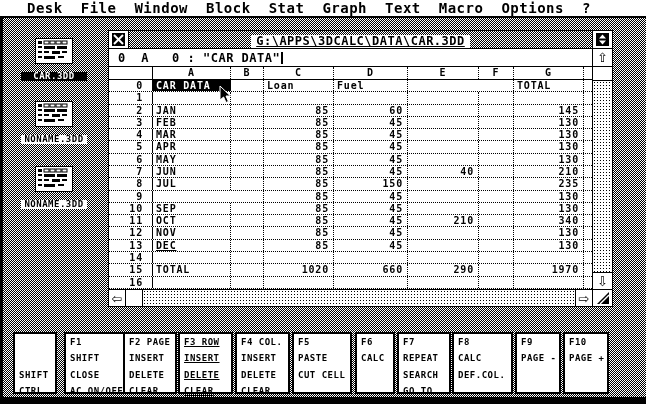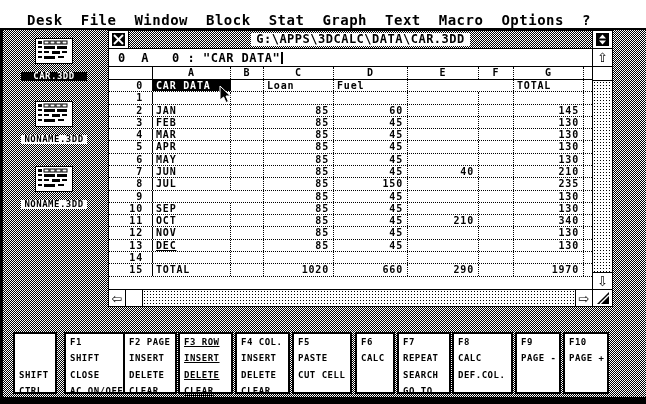--- a/index.html
+++ b/index.html
@@ -18,21 +18,21 @@
     background-size:2px 2px;
     background-position:0 0,1px 1px;
   }
   .dither-light{
     background-color:#fff;
     background-image:radial-gradient(#000 26%,transparent 30%);
     background-size:3px 3px;
   }
   
   #menubar{
-    position:absolute;left:0;top:12px;width:646px;height:18px;
+    position:absolute;left:0;top:0;width:646px;height:18px;
     background:#fff;border-bottom:2px solid #000;box-sizing:border-box;
     display:flex;align-items:center;gap:18px;padding-left:27px;
     font-size:14px;letter-spacing:.5px;white-space:nowrap;
   }
   
   #desktop{position:absolute;left:0;top:18px;width:646px;height:379px;}
   #left-edge{position:absolute;left:0;top:18px;width:3px;height:386px;background:#000;}
   #bottom-band{position:absolute;left:0;top:397px;width:646px;height:7px;background:#000;}
   .desk-icon{position:absolute;width:80px;text-align:center;}
   .desk-icon svg{display:block;margin:0 auto;}
@@ -48,21 +48,21 @@
     display:flex;flex-direction:column;
   }
   #titlebar{
     height:18px;flex:0 0 18px;display:flex;border-bottom:1px solid #000;box-sizing:border-box;
   }
   .tbox{
     width:20px;flex:0 0 20px;background:#fff;display:flex;align-items:center;justify-content:center;
   }
   #close-box{border-right:1px solid #000;box-sizing:border-box;}
   #full-box{border-left:1px solid #000;box-sizing:border-box;}
-  #title-area{flex:1;display:flex;align-items:center;justify-content:center;}
+  #title-area{flex:1;display:flex;align-items:flex-end;justify-content:center;text-decoration:underline;}
   #title-text{background:#fff;font-size:12px;line-height:13px;padding:0 5px;letter-spacing:.5px;white-space:pre;}
   #inforow{
     height:18px;flex:0 0 18px;display:flex;border-bottom:1px solid #000;box-sizing:border-box;background:#fff;
   }
   #formula-bar{flex:1;display:flex;align-items:center;padding-left:9px;font-size:12px;white-space:pre;letter-spacing:.5px;}
   .cursor-bar{display:inline-block;width:2px;height:12px;background:#000;margin-left:1px;}
   .arrow-box{
     width:20px;flex:0 0 20px;background:#fff;display:flex;align-items:center;justify-content:center;
     font-family:"DejaVu Sans",sans-serif;font-size:13px;line-height:13px;font-weight:normal;
   }
@@ -384,20 +384,30 @@
           <div class="srow">
             <span class="cell rownum" style="width: 44px;">15</span>
             <span class="cell" style="width: 78px;">TOTAL</span>
             <span class="cell" style="width: 33px;"></span>
             <span class="cell num" style="width: 70px;">1020</span>
             <span class="cell num" style="width: 74px;">660</span>
             <span class="cell num" style="width: 71px;">290</span>
             <span class="cell" style="width: 35px;"></span>
             <span class="cell num" style="width: 70px;">1970</span>
           </div>
+          <div class="srow">
+            <span class="cell rownum" style="width: 44px;">16</span>
+            <span class="cell" style="width: 78px;"></span>
+            <span class="cell" style="width: 33px;"></span>
+            <span class="cell" style="width: 70px;"></span>
+            <span class="cell" style="width: 74px;"></span>
+            <span class="cell" style="width: 71px;"></span>
+            <span class="cell" style="width: 35px;"></span>
+            <span class="cell" style="width: 70px;"></span>
+          </div>
         </div>
     </div>
     <div id="vscroll">
       <div id="vthumb"></div>
       <div id="vtrack" class="dither-light"></div>
       <div id="down-box">
         <span>⇩</span>
       </div>
     </div>
   </div>

